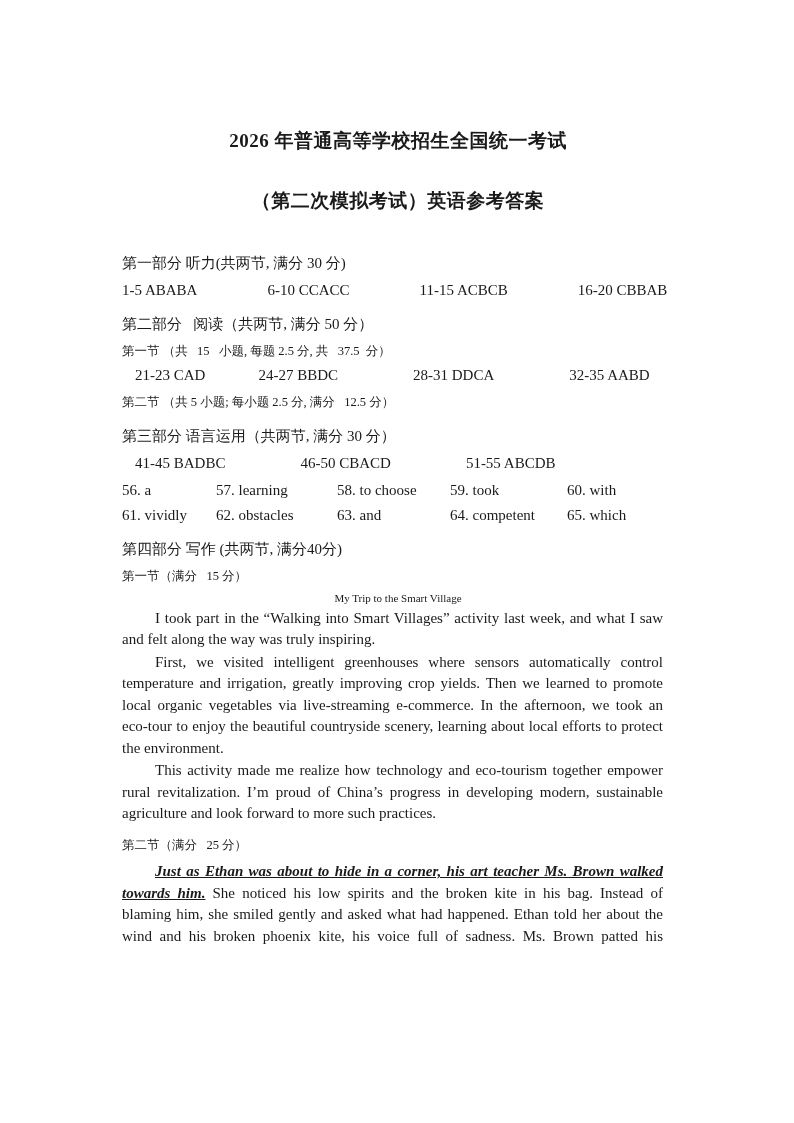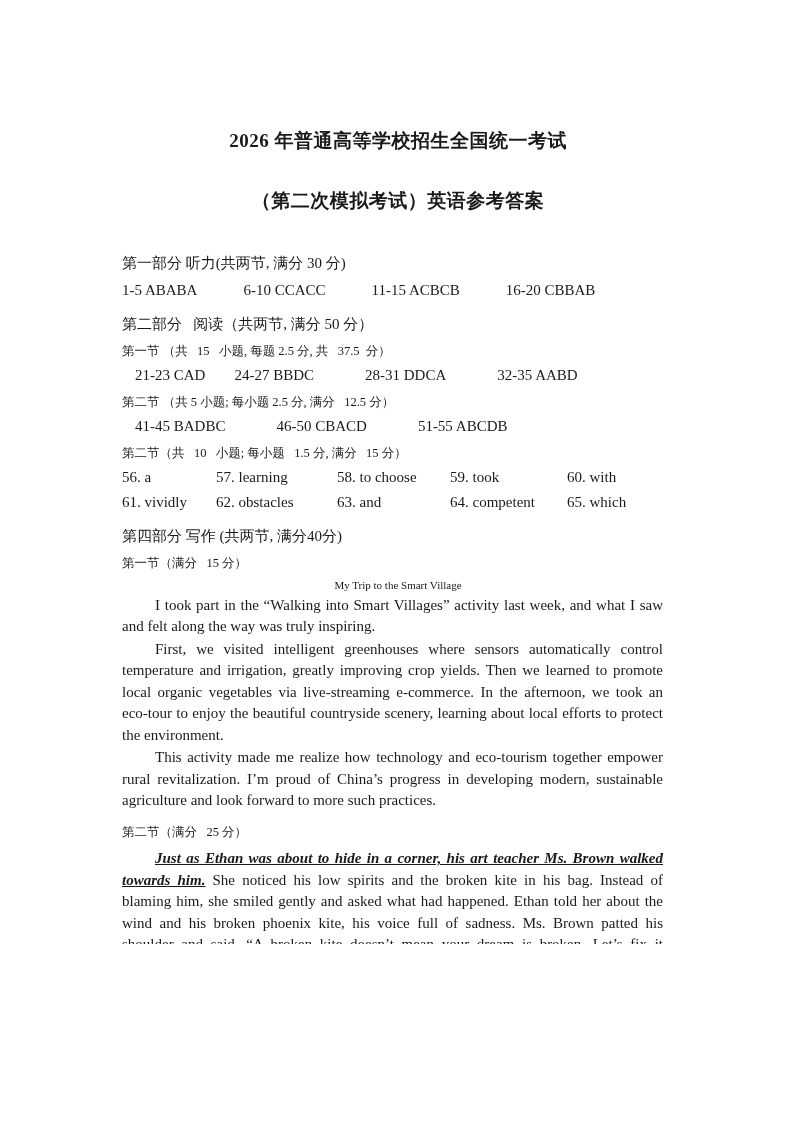--- a/index.html
+++ b/index.html
@@ -40,20 +40,21 @@
   }
   .section-note {
     font-size: 12.5px;
     margin: 6px 0 7px 0;
     white-space: pre-wrap;
   }
   .answers-row {
     display: flex;
     font-size: 15px;
     margin: 4px 0 10px 0;
+    gap: 24px;
   }
   .answers-row .grp { white-space: pre; }
   .row-gap-wide .grp { margin-right: 46px; }
   .row-gap-mid .grp  { margin-right: 38px; margin-left: 13px; }
   .row-gap-mid .grp.tight { margin-right: 16px; }
   .answers-row .grp:last-child { margin-right: 0; }
   .fill-grid {
     display: grid;
     grid-template-columns: 94px 121px 113px 117px auto;
     font-size: 15px;
@@ -97,26 +98,26 @@
   <div class="part-heading">第二部分   阅读（共两节, 满分 50 分）</div>
   <div class="section-note">第一节 （共   15   小题, 每题 2.5 分, 共   37.5  分）</div>
   <div class="answers-row row-gap-mid">
     <span class="grp tight">21-23 CAD</span>
     <span class="grp">24-27 BBDC</span>
     <span class="grp">28-31 DDCA</span>
     <span class="grp">32-35 AABD</span>
   </div>
   <div class="section-note">第二节 （共 5 小题; 每小题 2.5 分, 满分   12.5 分）</div>
 
+  <div class="part-heading">第三部分 语言运用（共两节, 满分 30 分）</div>
   <div class="answers-row row-gap-mid">
     <span class="grp">41-45 BADBC</span>
     <span class="grp">46-50 CBACD</span>
     <span class="grp">51-55 ABCDB</span>
   </div>
-  <div class="section-note">第二节（共   10   小题; 每小题   1.5 分, 满分   15 分）</div>
   <div class="fill-grid">
     <span>56. a</span>
     <span>57. learning</span>
     <span>58. to choose</span>
     <span>59. took</span>
     <span>60. with</span>
   </div>
   <div class="fill-grid">
     <span>61. vividly</span>
     <span>62. obstacles</span>

